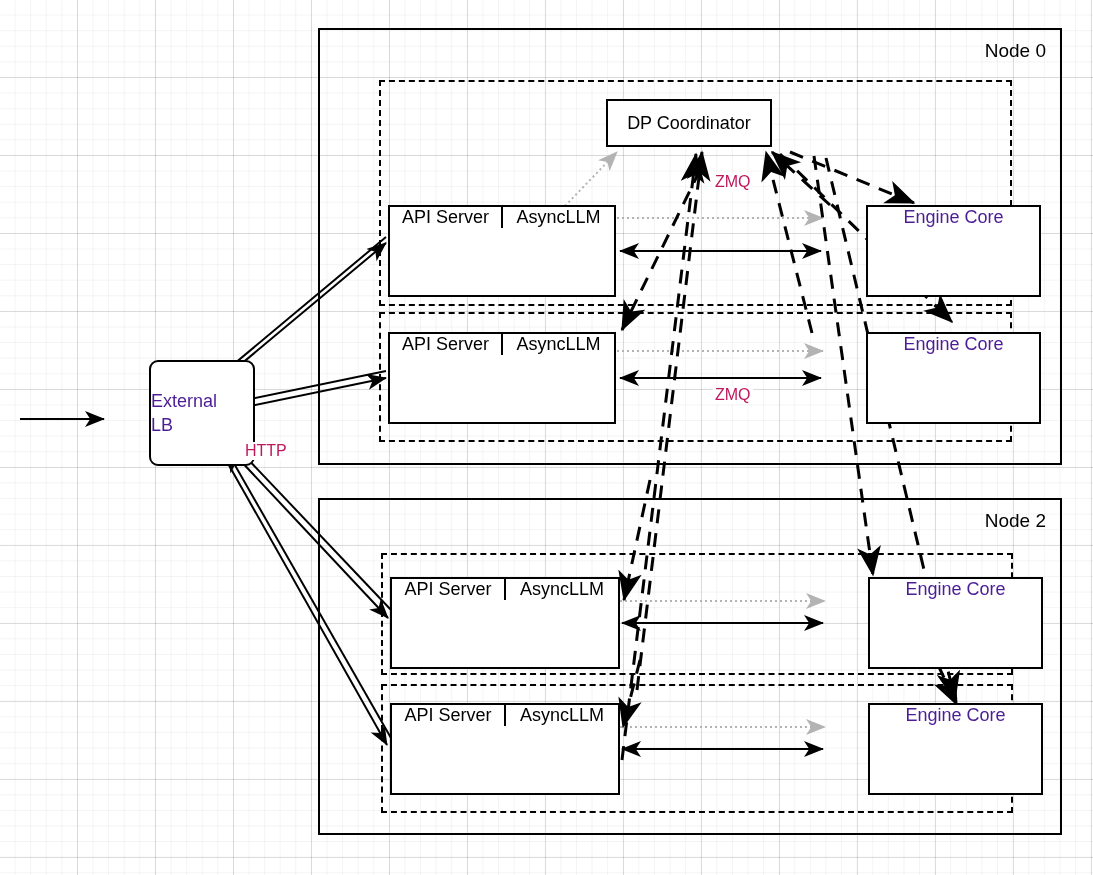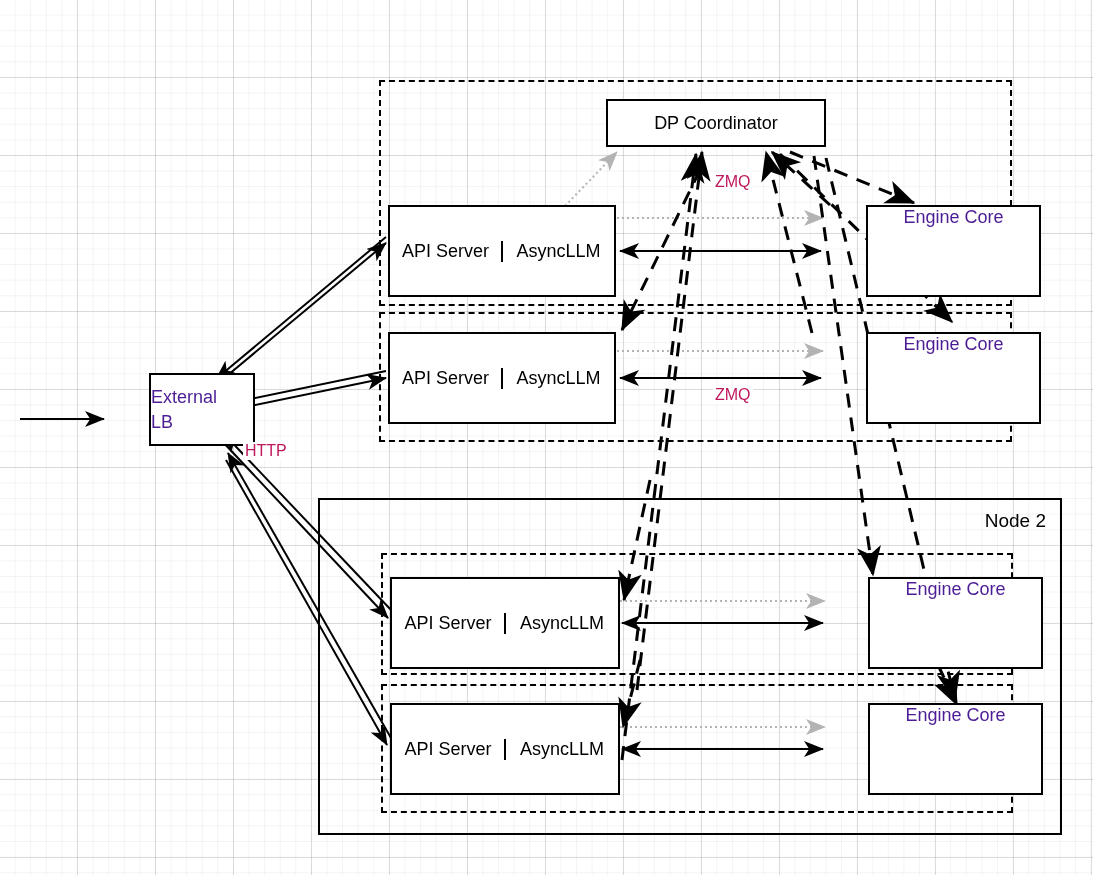--- a/index.html
+++ b/index.html
@@ -70,21 +70,21 @@
     white-space: nowrap;
     margin-left: 41px;
   }
   .split-box {
     position: absolute;
     box-sizing: border-box;
     border: 2px solid #000000;
     background: #ffffff;
     display: flex;
     flex-direction: row;
-    align-items: center;
+    align-items: flex-start;
   }
   .split-half {
     flex: 1 1 50%;
     display: flex;
     align-items: center;
     justify-content: center;
     font-size: 18px;
     color: #000000;
     white-space: nowrap;
   }
@@ -220,27 +220,30 @@
 
     <g>
       <line x1="640" y1="660" x2="623" y2="727" stroke="#000000" stroke-width="3" stroke-dasharray="14 10" marker-end="url(#arrowBlack)"></line>
     </g>
 
     <g>
       <line x1="938" y1="665" x2="957" y2="705" stroke="#000000" stroke-width="3" stroke-dasharray="14 10" marker-end="url(#arrowBlack)"></line>
     </g>
   </svg>
 
-  <div class="box" style="left:108px; top:373px; width:106px; height:73px; flex-direction:column; line-height:1.35;">
+  <div class="box" style="left:108px; top:360px; width:106px; height:106px; flex-direction:column; line-height:1.35;border-radius:9px;">
     <span>External</span>
     <span>LB</span>
   </div>
 
   <div class="edge-label" style="left:243px; top:442px;">HTTP</div>
 
+  <div class="node-group" style="left:318px; top:28px; width:744px; height:437px;">
+    <div class="node-title">Node 0</div>
+  </div>
 
   <div class="dashed-group" style="left:379px; top:80px; width:633px; height:226px;"></div>
 
   <div class="split-box" style="left:388px; top:205px; width:228px; height:92px;">
     <div class="split-half left">API Server</div>
     <div class="split-half">AsyncLLM</div>
   </div>
 
   <div class="box" style="left:825px; top:205px; width:175px; height:92px;">
     <span>Engine Core</span>
@@ -250,21 +253,21 @@
 
   <div class="split-box" style="left:388px; top:332px; width:228px; height:92px;">
     <div class="split-half left">API Server</div>
     <div class="split-half">AsyncLLM</div>
   </div>
 
   <div class="box" style="left:825px; top:332px; width:175px; height:92px;">
     <span>Engine Core</span>
   </div>
 
-  <div class="coord-box" style="left:606px; top:99px; width:220px; height:48px;">
+  <div class="coord-box" style="left:606px; top:99px; width:166px; height:48px;">
     <span>DP Coordinator</span>
   </div>
 
   <div class="edge-label" style="left:713px; top:173px;">ZMQ</div>
 
   <div class="edge-label" style="left:713px; top:386px;">ZMQ</div>
 
   <div class="node-group" style="left:318px; top:498px; width:744px; height:337px;">
     <div class="node-title">Node 2</div>
   </div>

